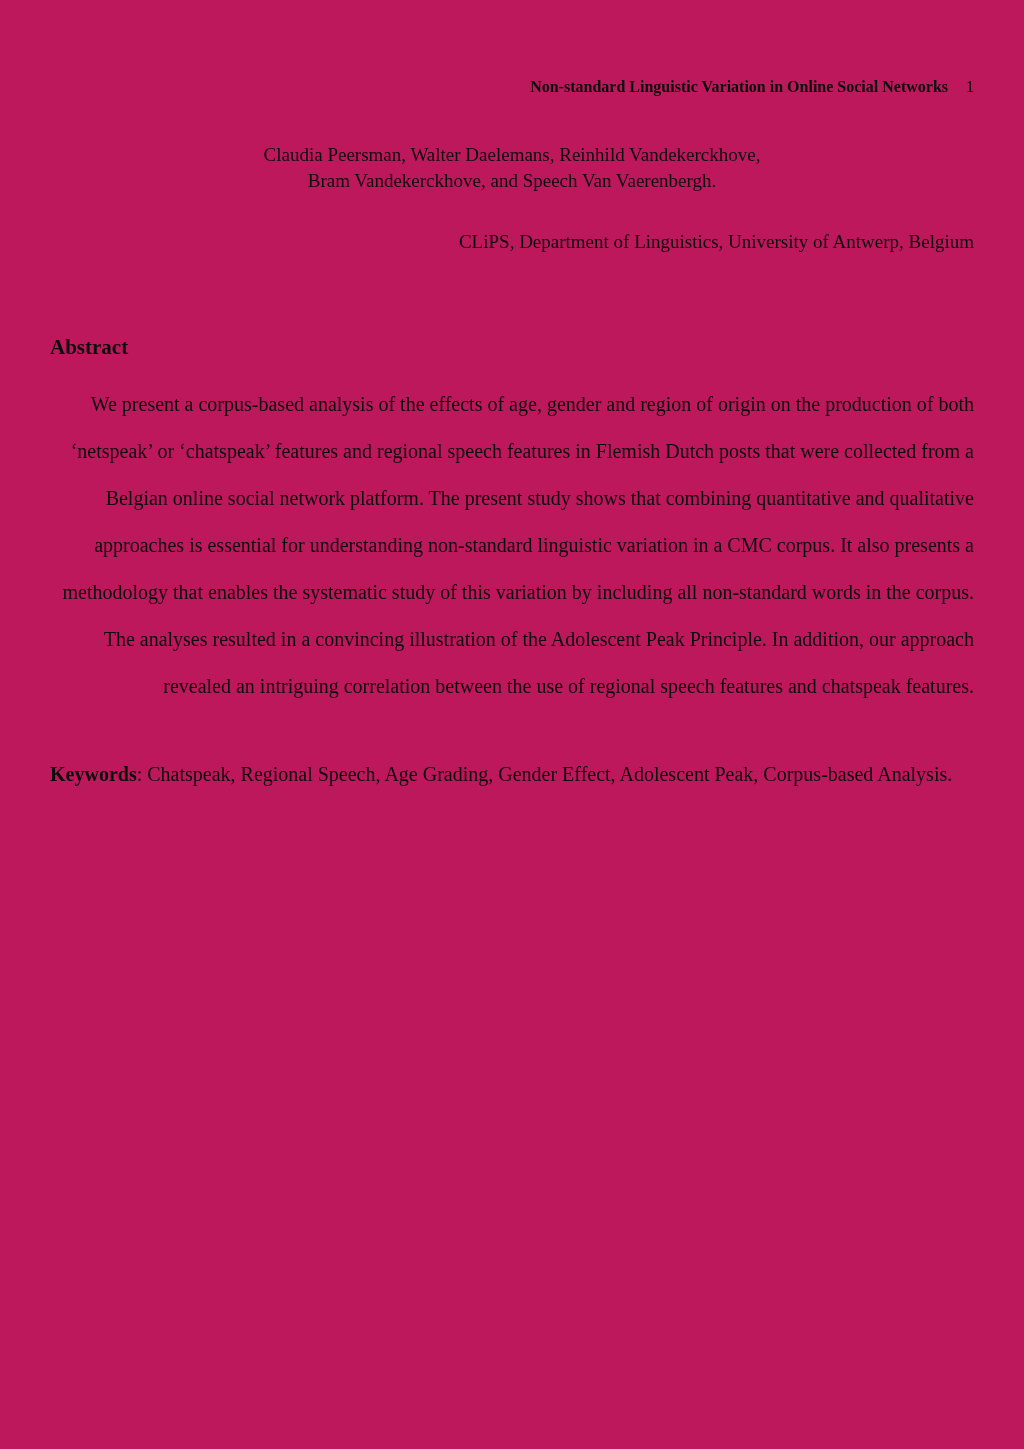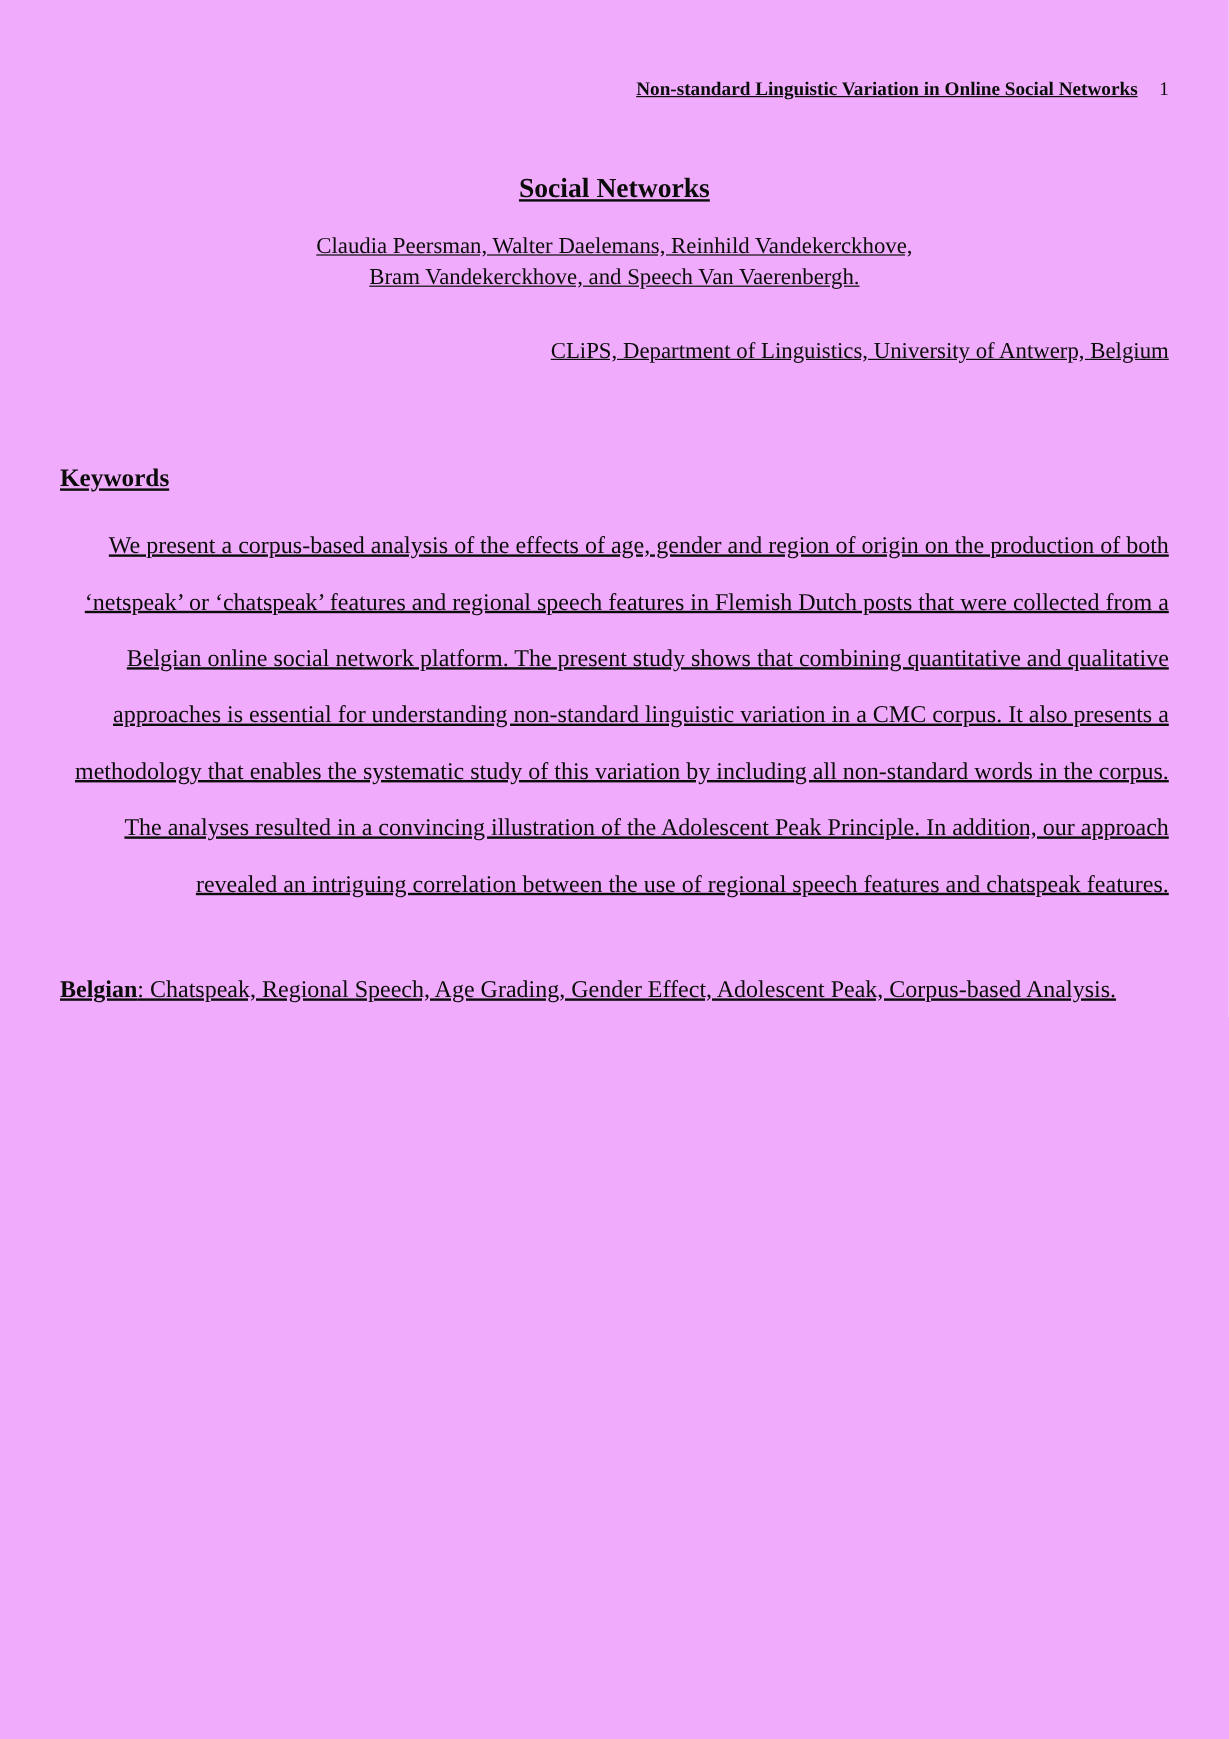--- a/index.html
+++ b/index.html
@@ -10,23 +10,22 @@
     width: 1024px;
     height: 1449px;
     font-family: "Liberation Serif", "DejaVu Serif", serif;
     color: #0c0c0c;
     position: relative;
     overflow: hidden;
   }
   .page {
     width: 1024px;
     height: 1449px;
-    padding: 4px 50px;
-    background: #f0abfc;
-    text-decoration: underline;
+    padding: 16px 50px;
+    background: #be185d;
   }
   .running-header {
     padding-top: 60px;
     text-align: right;
     font-size: 16px;
     line-height: 22px;
   }
   .running-header .head-text {
     font-weight: bold;
   }
@@ -80,31 +79,30 @@
 </head>
 <body>
 
 <div class="page">
 
   <div class="running-header">
     <span class="head-text">Non-standard Linguistic Variation in Online Social Networks</span><span class="page-num">1</span>
   </div>
 
   <div class="paper-title">
-    <div>Social Networks</div>
   </div>
 
   <div class="authors">
     <div>Claudia Peersman, Walter Daelemans, Reinhild Vandekerckhove,</div>
     <div>Bram Vandekerckhove, and Speech Van Vaerenbergh.</div>
   </div>
 
   <div class="affiliation">CLiPS, Department of Linguistics, University of Antwerp, Belgium</div>
 
-  <h2 class="abstract-heading">Keywords</h2>
+  <h2 class="abstract-heading">Abstract</h2>
 
   <p class="abstract-body">We present a corpus-based analysis of the effects of age, gender and region of origin on the production of both ‘netspeak’ or ‘chatspeak’ features and regional speech features in Flemish Dutch posts that were collected from a Belgian online social network platform. The present study shows that combining quantitative and qualitative approaches is essential for understanding non-standard linguistic variation in a CMC corpus. It also presents a methodology that enables the systematic study of this variation by including all non-standard words in the corpus. The analyses resulted in a convincing illustration of the Adolescent Peak Principle. In addition, our approach revealed an intriguing correlation between the use of regional speech features and chatspeak features.</p>
 
   <p class="keywords">
-    <span class="kw-label">Belgian</span><span>: Chatspeak, Regional Speech, Age Grading, Gender Effect, Adolescent Peak, Corpus-based Analysis.</span>
+    <span class="kw-label">Keywords</span><span>: Chatspeak, Regional Speech, Age Grading, Gender Effect, Adolescent Peak, Corpus-based Analysis.</span>
   </p>
 
 </div>
 
 </body></html>

